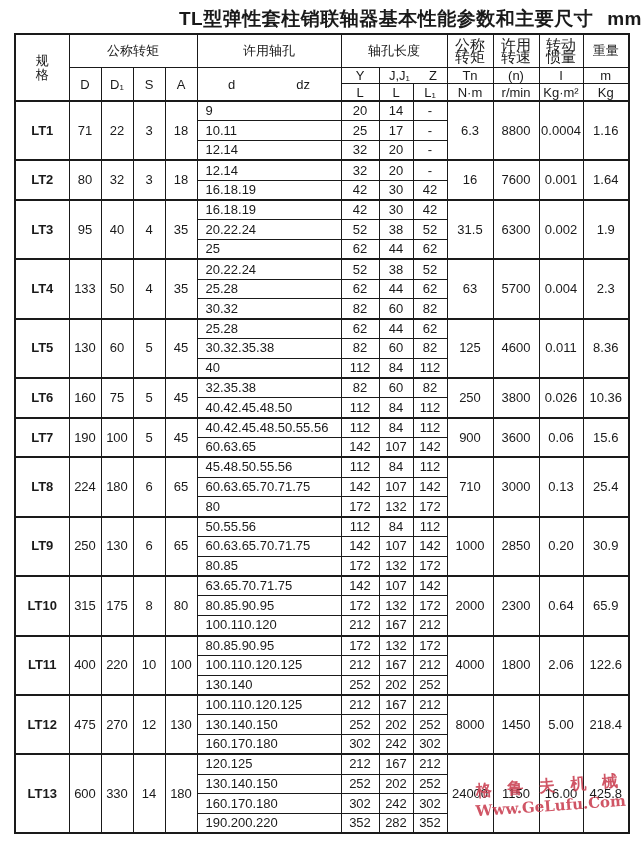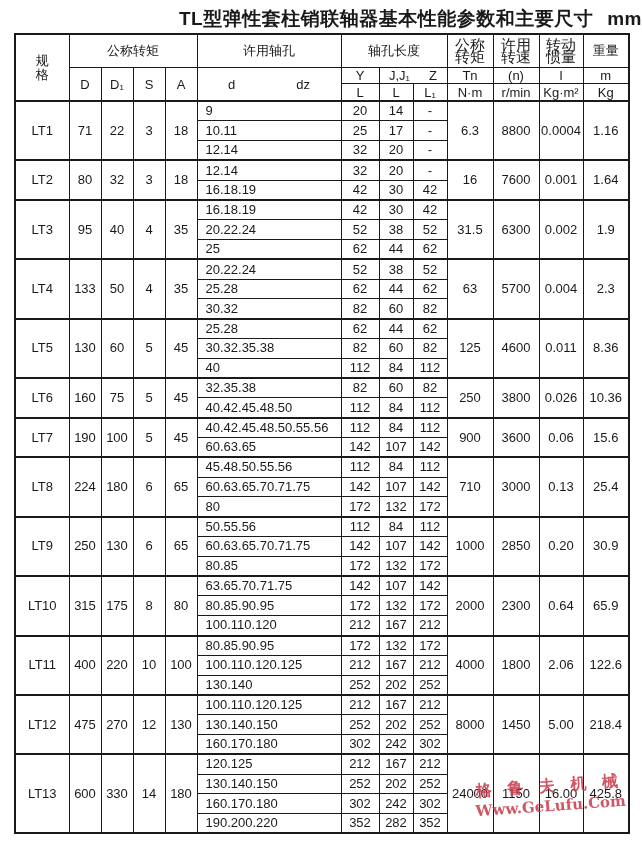--- a/index.html
+++ b/index.html
@@ -33,21 +33,21 @@
   thead tr.hA td { height:24px; }
   thead tr.hB td { height:15px; }
   thead tr.hC td { height:16px; }
   tbody tr { height:19.8px; }
   tbody td { line-height:14px; }
 
   .stack1 { width:1em; margin:0 auto; word-break:break-all; line-height:14px; font-size:13px; white-space:normal;text-align:right; }
   .stack2 { width:2em; margin:4px auto; word-break:break-all; line-height:12px; font-size:15px; white-space:normal; }
   .flex2 { display:flex; justify-content:space-around; align-items:center; }
 
-  td.spec-cell { font-weight:normal; }
+  td.spec-cell { font-weight:bold; }
   td.dcol { text-align:left; padding-left:8px; }
   tr.group-first td { border-top:2px solid #1a1a1a; }
 
   .watermark {
     position:absolute; left:458px; top:776px; width:184px;
     color:rgba(201,62,80,0.88);
     transform:rotate(-4deg);
     text-align:center;
     font-family:"DejaVu Serif", serif;
     pointer-events:none;

